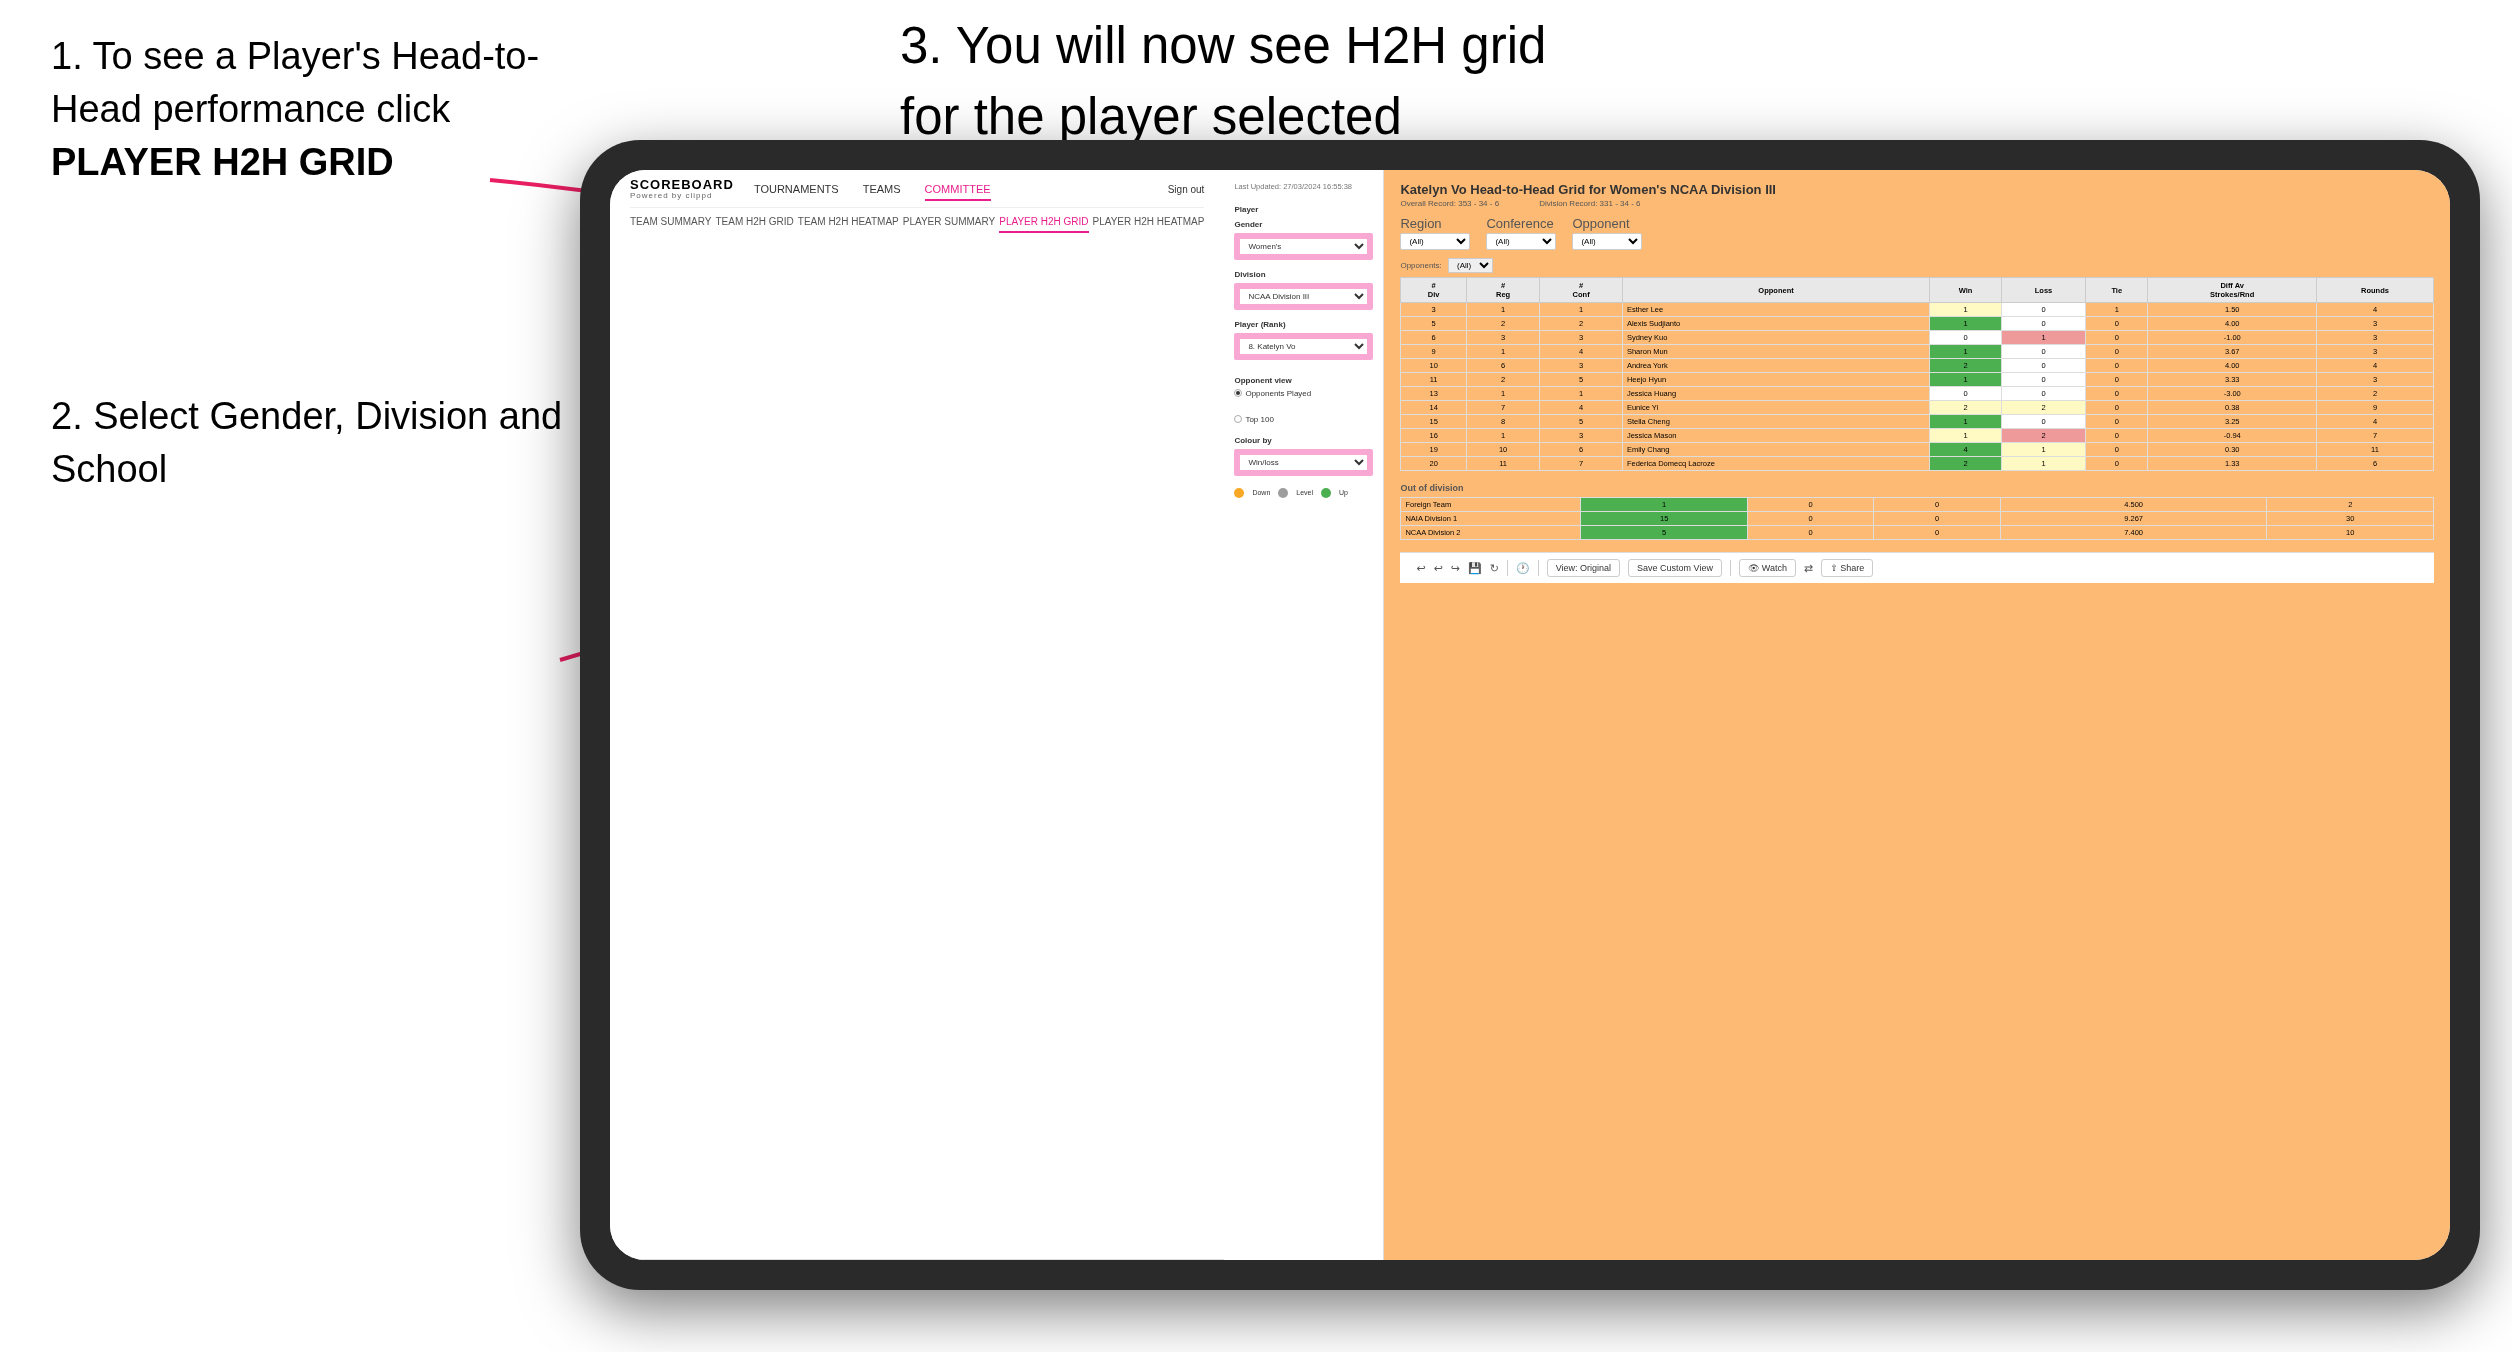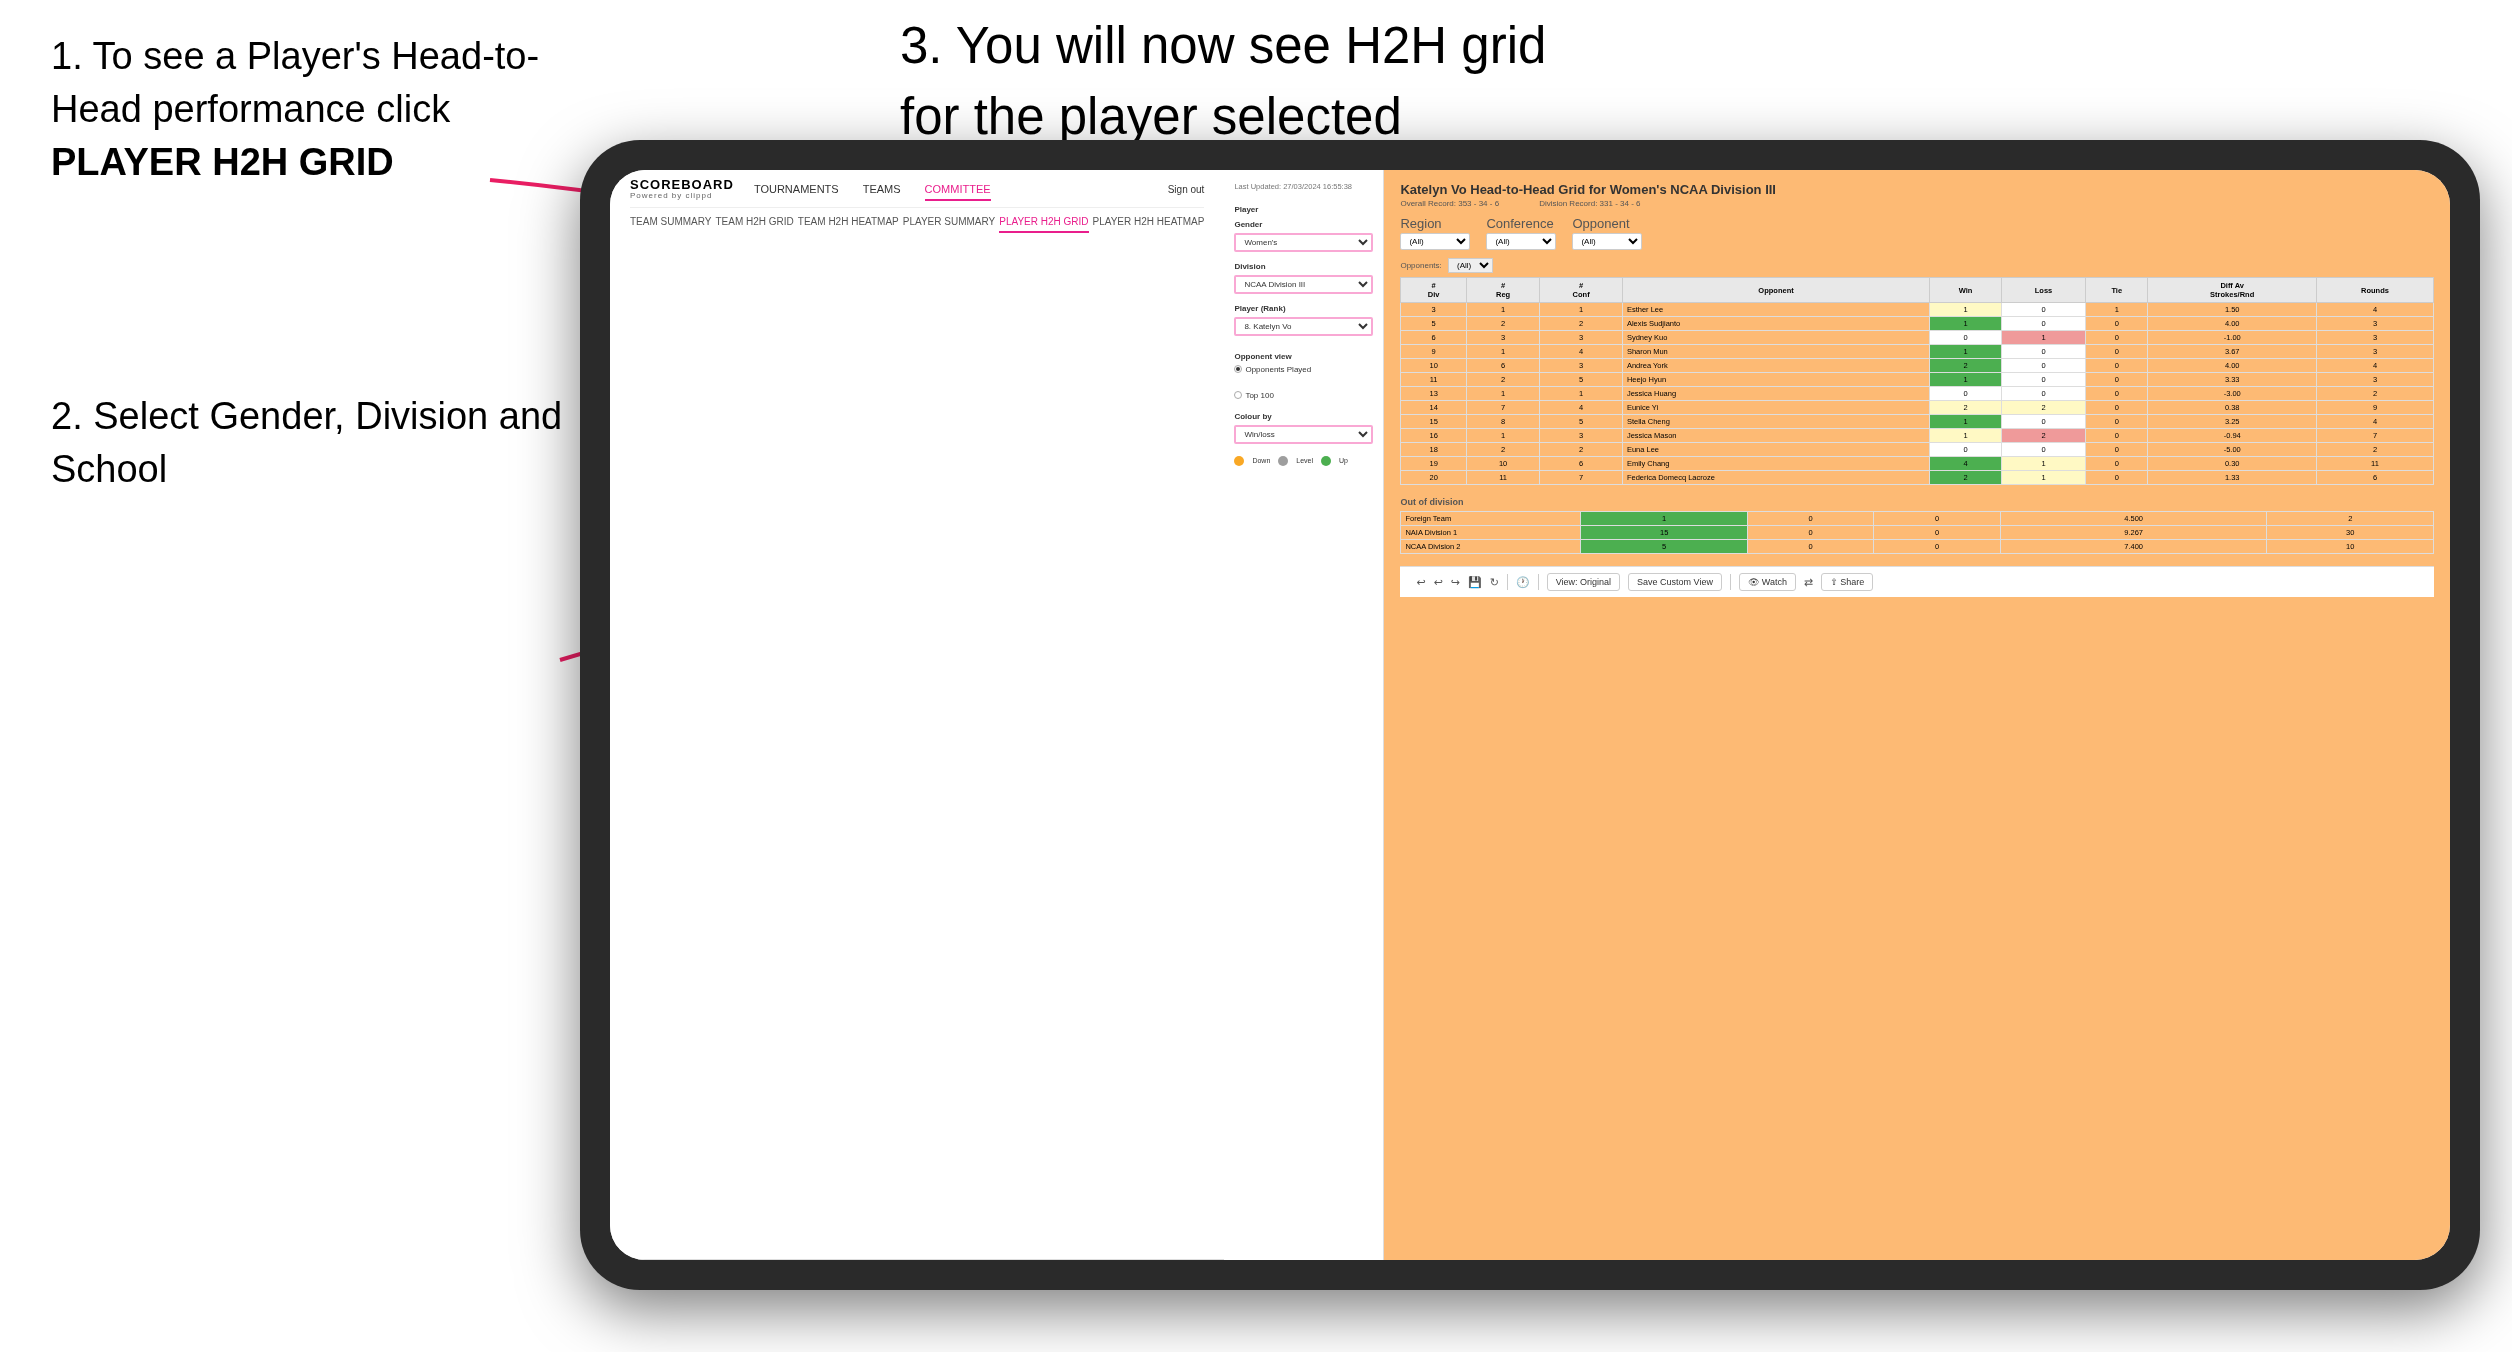--- a/index.html
+++ b/index.html
@@ -152,21 +152,21 @@
     .sidebar-label {
       font-size: 8px;
       font-weight: bold;
       color: #333;
       margin-bottom: 4px;
     }
     .sidebar-select {
       width: 100%;
       font-size: 8px;
       padding: 2px 4px;
-      border: 2px solid #f9a8d4;
+      border: 6px solid #f9a8d4;
       border-radius: 2px;
       background: #fff;
       color: #333;
       margin-bottom: 4px;
     }
     .sidebar-radio {
       display: flex;
       flex-direction: column;
       gap: 17px;
     }
@@ -586,31 +586,20 @@
       <td>1</td>
       <td>3</td>
       <td class="left">Jessica Mason</td>
       <td style="background:#fff9c4">1</td>
       <td style="background:#ef9a9a">2</td>
       <td>0</td>
       <td>-0.94</td>
       <td>7</td>
     </tr>
               <tr>
-      <td>18</td>
-      <td>2</td>
-      <td>2</td>
-      <td class="left">Euna Lee</td>
-      <td style="background:#fff">0</td>
-      <td style="background:#fff">0</td>
-      <td>0</td>
-      <td>-5.00</td>
-      <td>2</td>
-    </tr>
-              <tr>
       <td>19</td>
       <td>10</td>
       <td>6</td>
       <td class="left">Emily Chang</td>
       <td style="background:#4caf50">4</td>
       <td style="background:#fff9c4">1</td>
       <td>0</td>
       <td>0.30</td>
       <td>11</td>
     </tr>

